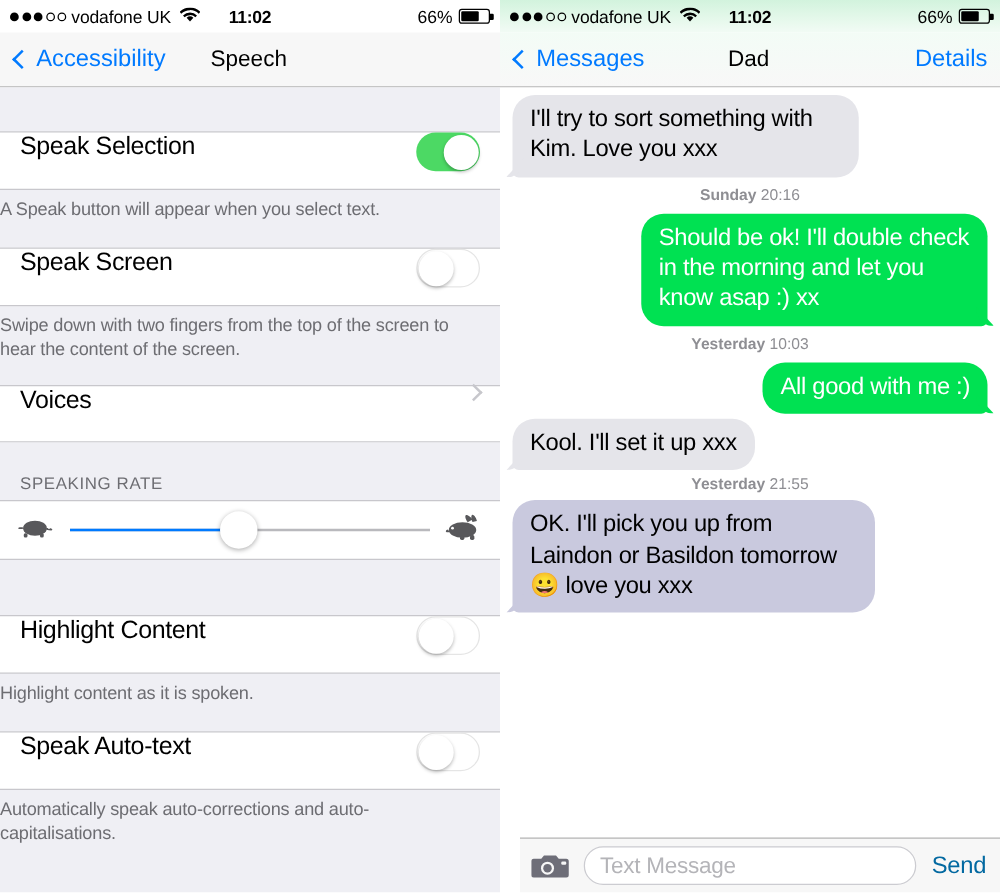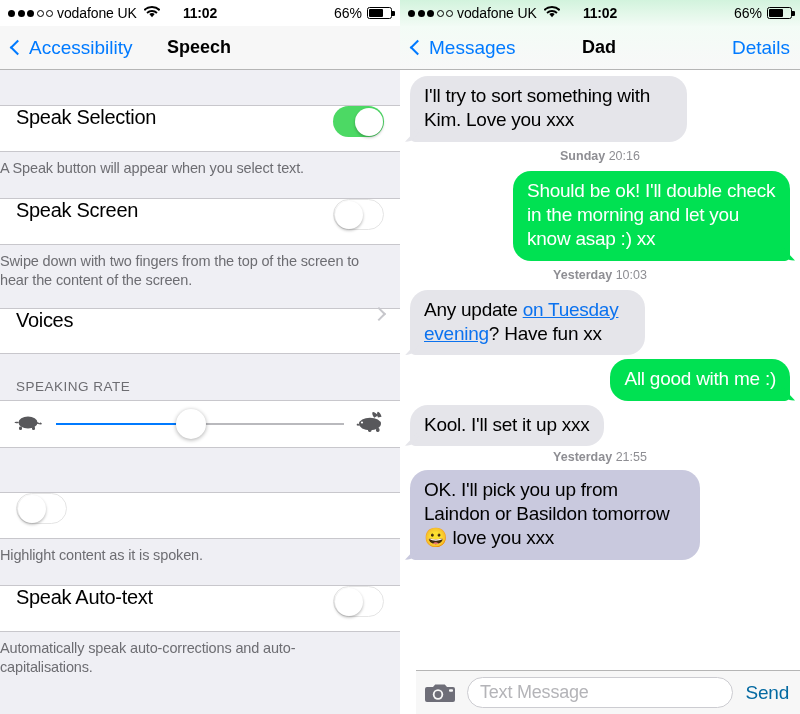--- a/index.html
+++ b/index.html
@@ -47,21 +47,21 @@
     padding: 0 10px; background: #f7f7f7;
     border-bottom: 0.5px solid #b5b5b5;
   }
   .nav-back { display: flex; align-items: center; color: #007aff; font-size: 19px; cursor: pointer; }
   .chev-left {
     width: 11px; height: 11px; border-left: 2.6px solid #007aff; border-bottom: 2.6px solid #007aff;
     transform: rotate(45deg); margin-right: 6px; margin-left: 2px;
   }
   .nav-title {
     position: absolute; left: 0; right: 2px; text-align: center;
-    font-size: 18px; font-weight: bold; color: #000; pointer-events: none;
+    font-size: 18px; font-weight: normal; color: #000; pointer-events: none;
   }
   .nav-right { margin-left: auto; color: #007aff; font-size: 19px; cursor: pointer; z-index: 2; }
 
   
   .settings { background: #efeff4; height: 644px; position: relative; }
   .gap { background: #efeff4; }
   .row {
     background: #fff; display: flex; align-items: flex-start; justify-content: space-between;
     padding: 0 16px; border-top: 0.5px solid #c8c7cc; border-bottom: 0.5px solid #c8c7cc;
   }
@@ -266,20 +266,21 @@
             <path d="M2 12.5c-1.1.4-1.6 1.2-1.2 1.8.5.7 1.9.6 3.2 0Z" fill="#58585b"></path>
             <rect x="12" y="17.5" width="3.5" height="3.5" rx="1.4" fill="#58585b"></rect>
             <rect x="20" y="17" width="3.5" height="4" rx="1.4" fill="#58585b"></rect>
           </svg>
         </span>
       </div>
 
       <div class="gap" style="height:44px"></div>
 
       <div class="row" style="height:47px">
+        <span class="row-label">Highlight Content</span>
         <span class="toggle off">
           <span class="knob"></span>
         </span>
       </div>
       <div class="footnote" style="height:46px">Highlight content as it is spoken.</div>
 
       <div class="row" style="height:47px">
         <span class="row-label">Speak Auto-text</span>
         <span class="toggle off">
           <span class="knob"></span>
@@ -342,23 +343,20 @@
 
       <div class="bubble-wrap me">
         <div class="bubble me">Should be ok! I'll double check in the morning and let you know asap :) xx</div>
       </div>
 
       <div class="ts">
         <b>Yesterday</b>
         <span class="time">10:03</span>
       </div>
 
-      <div class="bubble-wrap them">
-        <div class="bubble them" style="max-width:235px"><span>Any update </span><a class="dlink">on Tuesday evening</a><span>? Have fun xx</span></div>
-      </div>
 
       <div class="bubble-wrap me">
         <div class="bubble me">All good with me :)</div>
       </div>
 
       <div class="bubble-wrap them" style="margin-bottom:2px">
         <div class="bubble them">Kool.  I'll set it up xxx</div>
       </div>
 
       <div class="ts" style="margin:4px 0 6px 0">

